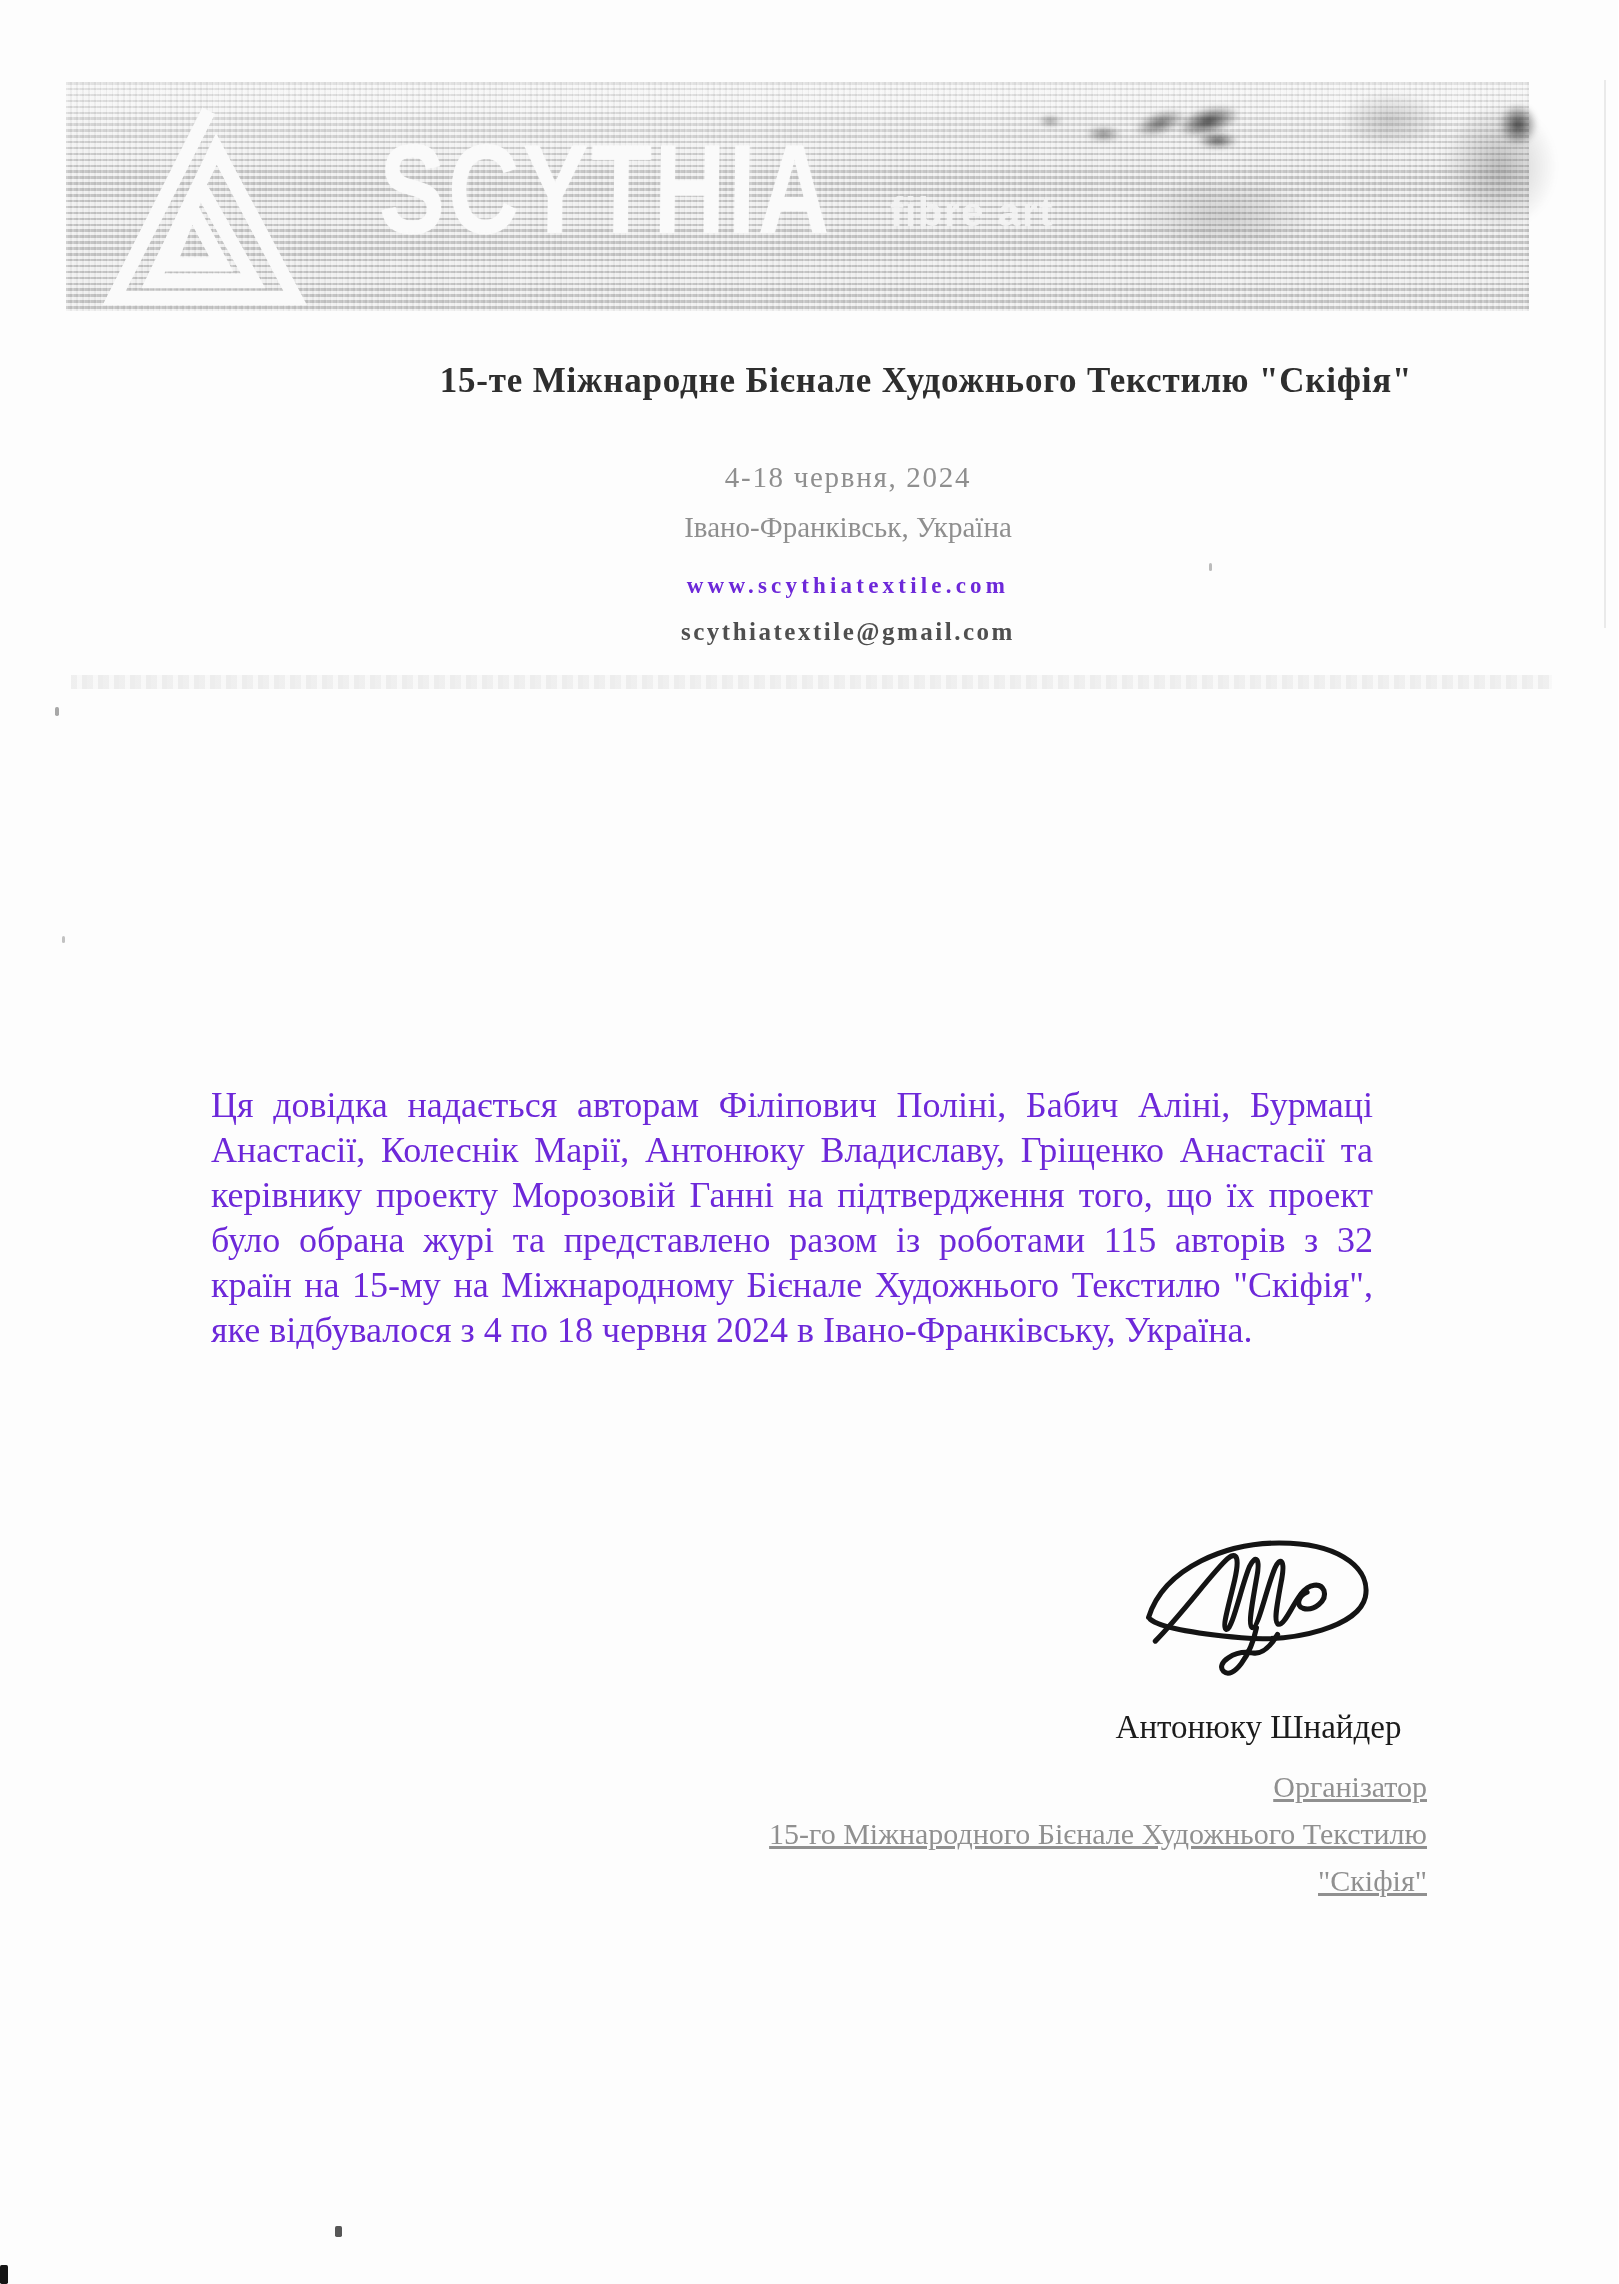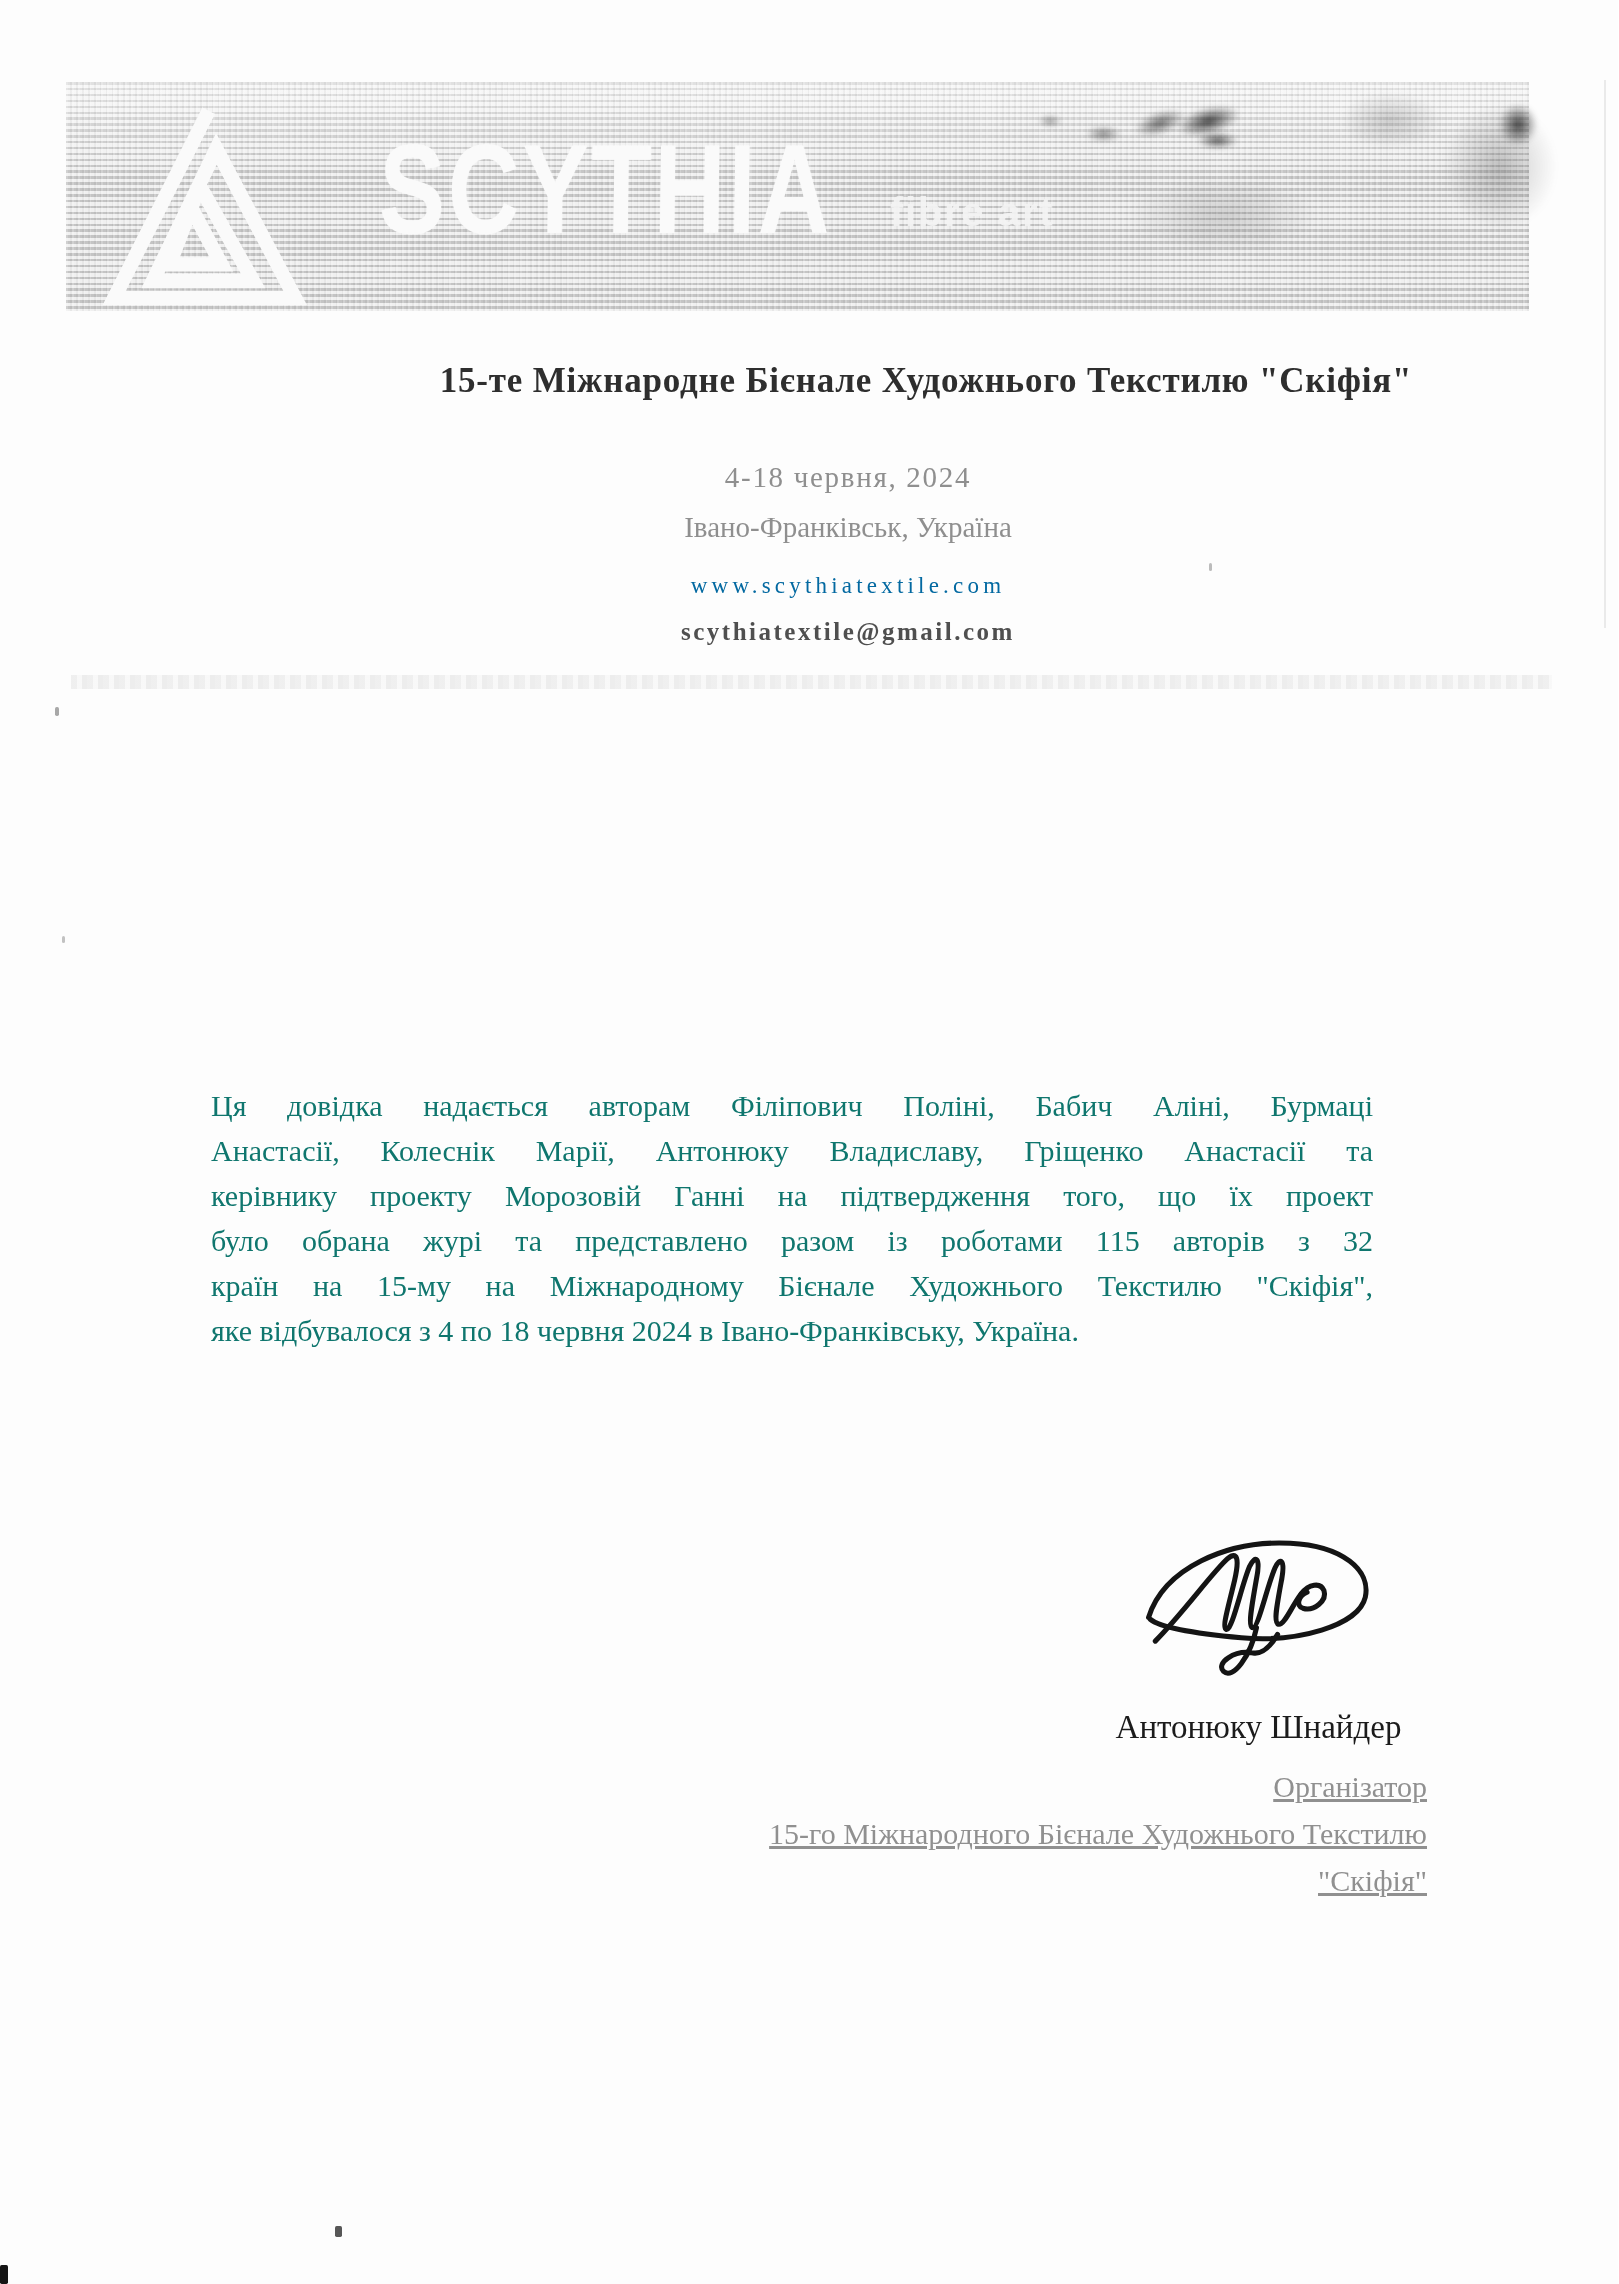--- a/index.html
+++ b/index.html
@@ -42,31 +42,31 @@
   .edge-line{position:absolute;left:1604px;top:80px;width:1.7px;height:548px;background:#e1e1e1;opacity:.7;}
   
   .doc-title{
     position:absolute;left:365px;top:361px;width:1122px;
     text-align:center;font-weight:bold;font-size:35px;
     letter-spacing:0.8px;color:#2e2e2e;
   }
   .center-col{position:absolute;left:595px;width:506px;text-align:center;}
   .date-line{top:461px;font-size:29px;letter-spacing:1.7px;color:#8f8f8f;}
   .loc-line{top:511px;font-size:29px;color:#8f8f8f;}
-  .www-line{top:573px;font-size:23px;font-weight:normal;letter-spacing:4.2px;color:#0369a1;}
+  .www-line{top:573px;font-size:23px;font-weight:bold;letter-spacing:4.2px;color:#6d28d9;}
   .mail-line{top:618px;font-size:25px;font-weight:bold;letter-spacing:2.5px;color:#4f4f4f;}
   .fold-band{
     position:absolute;left:71px;top:675px;width:1481px;height:13.5px;
     background:repeating-linear-gradient(90deg,#ececec 0 5.9px,#f7f7f7 5.9px 11px,#e9e9e9 11px 16px);
     opacity:.8;
   }
   
   .body-par{
     position:absolute;left:211px;top:1083px;width:1162px;
-    font-size:30px;color:#0f766e;
+    font-size:36px;color:#6d28d9;
   }
   .body-par .ln{
     height:45px;line-height:45px;
     text-align:justify;text-align-last:justify;
     white-space:normal;
   }
   .body-par .ln.last{text-align-last:left;}
   
   .sig{position:absolute;left:1130px;top:1533px;width:253px;height:169px;}
   .sig-name{

